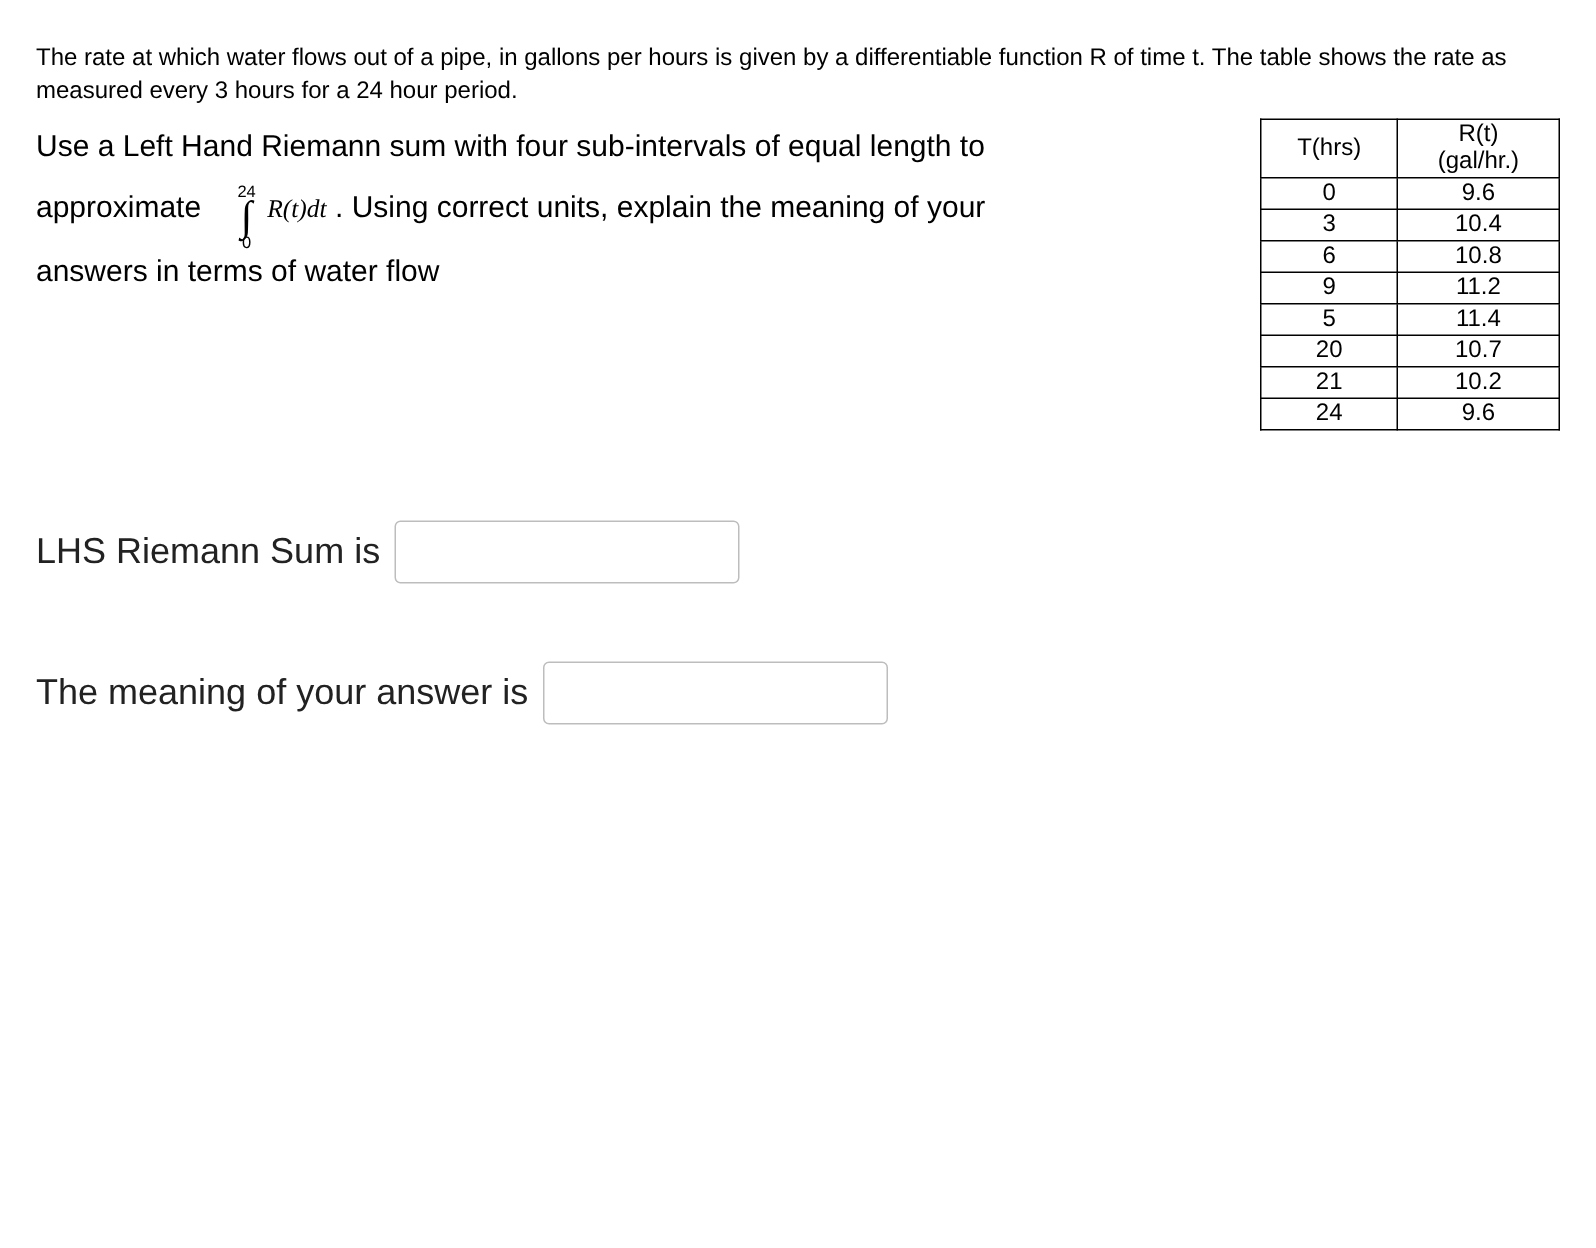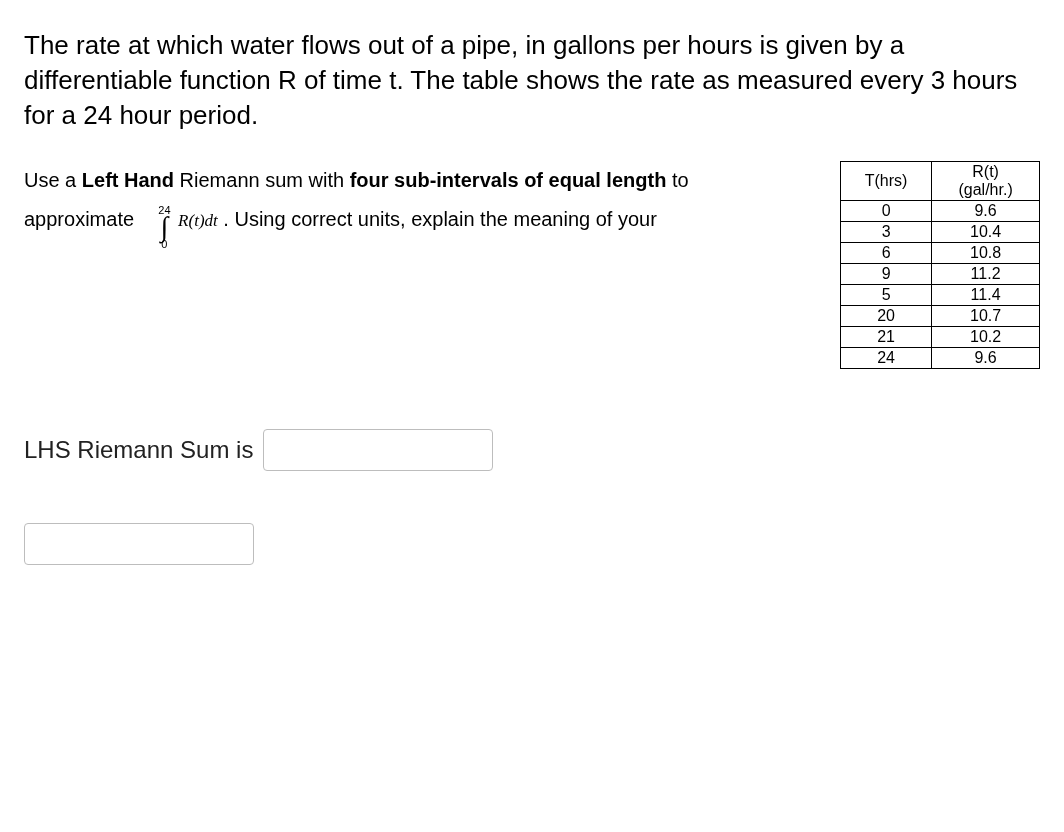--- a/index.html
+++ b/index.html
@@ -9,38 +9,38 @@
     }
     body {
       font-family: Arial, Helvetica, sans-serif;
       background: #fff;
       padding: 28px 24px;
       color: #000;
       width: 1064px;
       height: 832px;
     }
     .intro {
-      font-size: 26px;
+      font-size: 16px;
       line-height: 1.35;
-      margin-bottom: 28px;
+      margin-bottom: 8px;
       max-width: 1000px;
     }
     .main-row {
       display: flex;
       align-items: flex-start;
       gap: 60px;
     }
     .prompt {
       font-size: 20px;
       line-height: 1.9;
       flex: 1;
       max-width: 780px;
     }
     .prompt .bold {
-      font-weight: bold;
+      font-weight: normal;
     }
     .integral-wrap {
       display: inline-flex;
       flex-direction: column;
       align-items: center;
       vertical-align: middle;
       margin: 0 2px;
       position: relative;
       top: 6px;
     }
@@ -111,20 +111,21 @@
       <span>approximate</span>
       &nbsp;&nbsp;
       <span class="integral-wrap">
         <span class="integral-upper">24</span>
         <span class="integral-sign">∫</span>
         <span class="integral-lower">0</span>
       </span>
       <span class="mathexpr">R(t)dt</span>
       <span>.  Using correct units, explain the meaning of your</span>
     </div>
+    <div>answers in terms of water flow</div>
   </div>
 
   <table class="data-table">
     <thead>
       <tr>
         <th>T(hrs)</th>
         <th>
           <div>R(t)</div>
           <div>(gal/hr.)</div>
         </th>
@@ -166,15 +167,16 @@
     </tbody>
   </table>
 </div>
 
 <div class="answers">
   <div class="answer-line">
     <span>LHS Riemann Sum is</span>
     <input type="text" class="answer-input" style="">
   </div>
   <div class="answer-line">
+    <span>The meaning of your answer is</span>
     <input type="text" class="answer-input" style="">
   </div>
 </div>
 
 </body></html>

